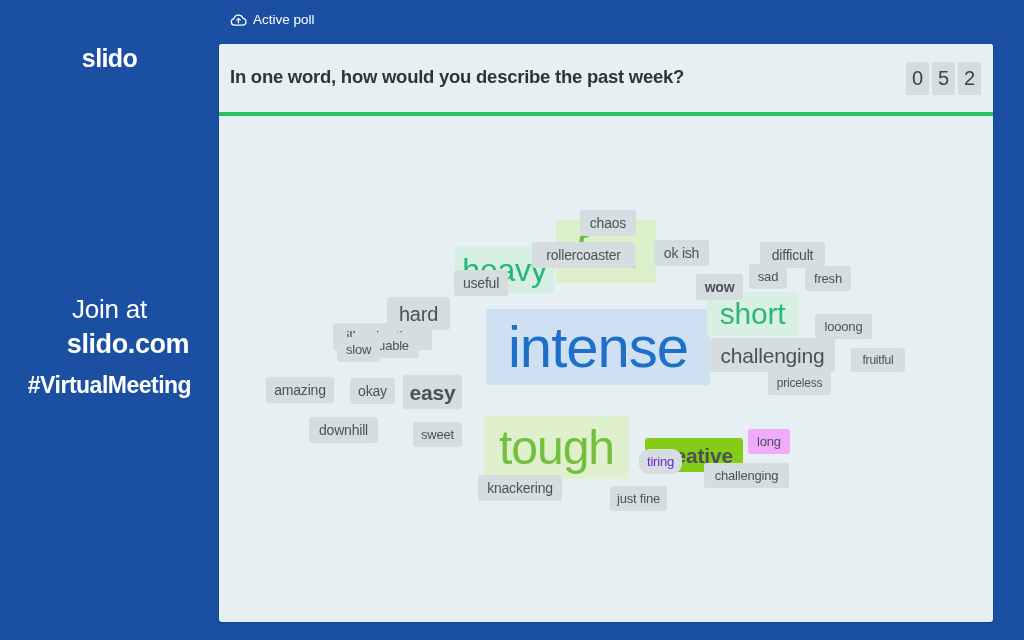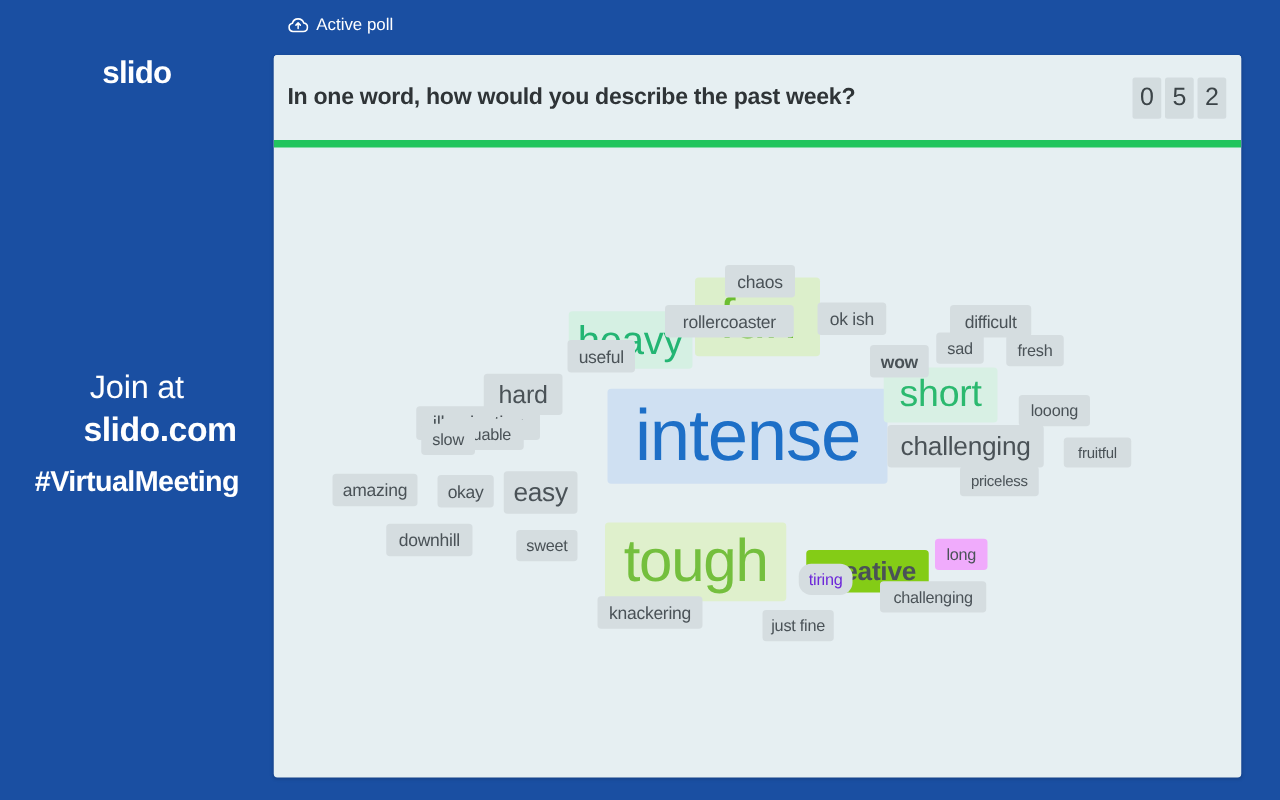--- a/index.html
+++ b/index.html
@@ -84,21 +84,21 @@
     width: 774px;
     height: 578px;
     background: #e6eff2;
     border-radius: 3px;
     overflow: hidden;
     box-shadow: 0 1px 3px rgba(0,0,0,0.18);
   }
   #poll-header {
     position: relative;
     height: 68px;
-    border-bottom: 6px solid #22c55e;
+    border-bottom: 4px solid #22c55e;
     background: #e6eff2;
   }
   #poll-question {
     position: absolute;
     left: 11px; top: 22px;
     font-size: 18.5px;
     font-weight: 700;
     color: #2f3437;
     letter-spacing: -0.25px;
   }
@@ -173,21 +173,21 @@
   </div>
 
   <div id="word-cloud">
       <div class="cloud-word" style="left: 254px; top: 193px; width: 224px; height: 76px; font-size: 58px; color: rgb(29, 111, 199); background: rgb(207, 224, 242); font-weight: 400; letter-spacing: -1px; z-index: 0; margin-left: 13px;">intense</div>
       <div class="cloud-word" style="left: 265px; top: 300px; width: 145px; height: 63px; font-size: 48px; color: rgb(116, 191, 61); background: rgb(223, 240, 204); font-weight: 400; letter-spacing: -1px; z-index: 14;">tough</div>
       <div class="cloud-word" style="left: 337px; top: 104px; width: 100px; height: 63px; font-size: 46px; color: rgb(108, 190, 49); background: rgb(220, 239, 203); font-weight: 400; letter-spacing: -1px; z-index: 18;">fun</div>
       <div class="cloud-word" style="left: 236px; top: 131px; width: 99px; height: 46px; font-size: 32px; color: rgb(35, 181, 115); background: rgb(213, 240, 227); font-weight: 400; letter-spacing: -0.2px; z-index: 38;">heavy</div>
       <div class="cloud-word" style="left: 488px; top: 176px; width: 91px; height: 44px; font-size: 30px; color: rgb(43, 185, 111); background: rgb(216, 240, 228); font-weight: 400; letter-spacing: -0.2px; z-index: 42;">short</div>
       <div class="cloud-word" style="left: 491px; top: 222px; width: 125px; height: 34px; font-size: 21px; color: rgb(74, 82, 87); background: rgb(213, 221, 224); font-weight: 400; letter-spacing: -0.2px; z-index: 55;">challenging</div>
       <div class="cloud-word" style="left: 426px; top: 275px; width: 98px; height: 34px; font-size: 21px; color: rgb(74, 82, 87); background: #84cc16; font-weight: 700; letter-spacing: -0.2px; z-index: 55; margin-top: 47px;">creative</div>
-      <div class="cloud-word" style="left: 184px; top: 259px; width: 59px; height: 34px; font-size: 21px; color: rgb(74, 82, 87); background: rgb(213, 221, 224); font-weight: 400; letter-spacing: -0.2px; z-index: 55;">easy</div>
+      <div class="cloud-word" style="left: 184px; top: 259px; width: 59px; height: 34px; font-size: 21px; color: rgb(74, 82, 87); background: rgb(213, 221, 224); font-weight: 700; letter-spacing: -0.2px; z-index: 55;">easy</div>
       <div class="cloud-word" style="left: 168px; top: 181px; width: 63px; height: 33px; font-size: 20px; color: rgb(74, 82, 87); background: rgb(213, 221, 224); font-weight: 400; letter-spacing: -0.2px; z-index: 57;">hard</div>
       <div class="cloud-word" style="left: 114px; top: 207px; width: 99px; height: 27px; font-size: 15px; color: rgb(74, 82, 87); background: rgb(213, 221, 224); font-weight: 400; letter-spacing: -0.2px; z-index: 67;">illuminating</div>
       <div class="cloud-word" style="left: 313px; top: 126px; width: 103px; height: 26px; font-size: 14px; color: rgb(74, 82, 87); background: rgb(213, 221, 224); font-weight: 400; letter-spacing: -0.2px; z-index: 69;">rollercoaster</div>
       <div class="cloud-word" style="left: 259px; top: 359px; width: 84px; height: 26px; font-size: 14px; color: rgb(74, 82, 87); background: rgb(213, 221, 224); font-weight: 400; letter-spacing: -0.2px; z-index: 69;">knackering</div>
       <div class="cloud-word" style="left: 485px; top: 347px; width: 85px; height: 25px; font-size: 13px; color: rgb(74, 82, 87); background: rgb(213, 221, 224); font-weight: 400; letter-spacing: -0.2px; z-index: 71;">challenging</div>
       <div class="cloud-word" style="left: 133px; top: 217px; width: 67px; height: 25px; font-size: 13px; color: rgb(74, 82, 87); background: rgb(213, 221, 224); font-weight: 400; letter-spacing: -0.2px; z-index: 71;">valuable</div>
       <div class="cloud-word" style="left: 235px; top: 154px; width: 54px; height: 26px; font-size: 14px; color: rgb(74, 82, 87); background: rgb(213, 221, 224); font-weight: 400; letter-spacing: -0.2px; z-index: 69;">useful</div>
       <div class="cloud-word" style="left: 361px; top: 94px; width: 56px; height: 26px; font-size: 14px; color: rgb(74, 82, 87); background: rgb(213, 221, 224); font-weight: 400; letter-spacing: -0.2px; z-index: 69;">chaos</div>
       <div class="cloud-word" style="left: 541px; top: 126px; width: 65px; height: 26px; font-size: 14px; color: rgb(74, 82, 87); background: rgb(213, 221, 224); font-weight: 400; letter-spacing: -0.2px; z-index: 69;">difficult</div>
       <div class="cloud-word" style="left: 435px; top: 124px; width: 55px; height: 26px; font-size: 14px; color: rgb(74, 82, 87); background: rgb(213, 221, 224); font-weight: 400; letter-spacing: -0.2px; z-index: 69;">ok ish</div>

